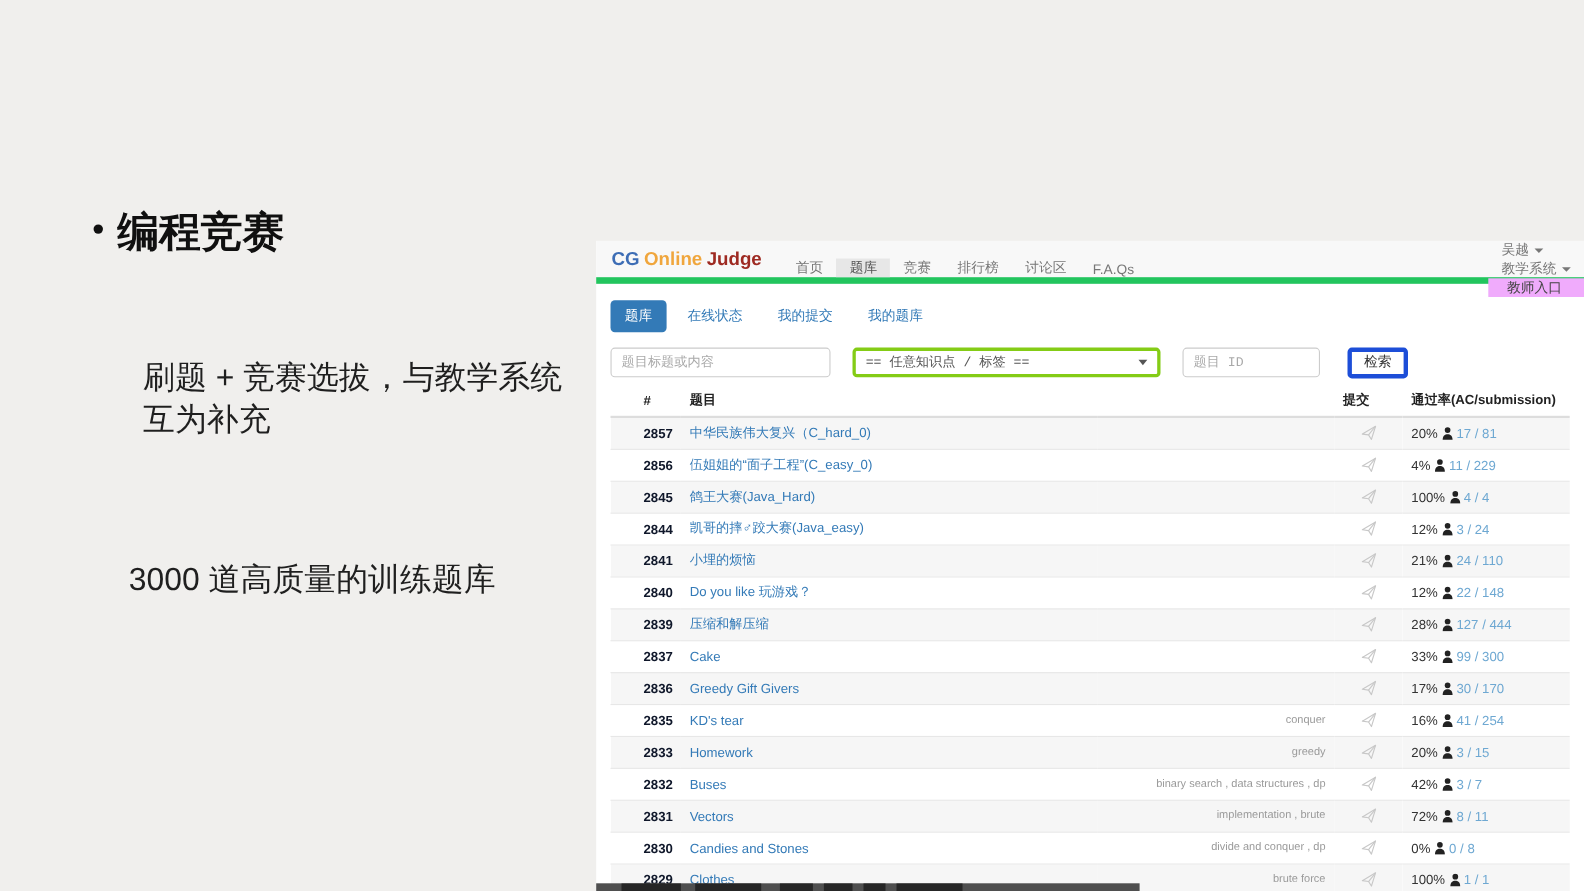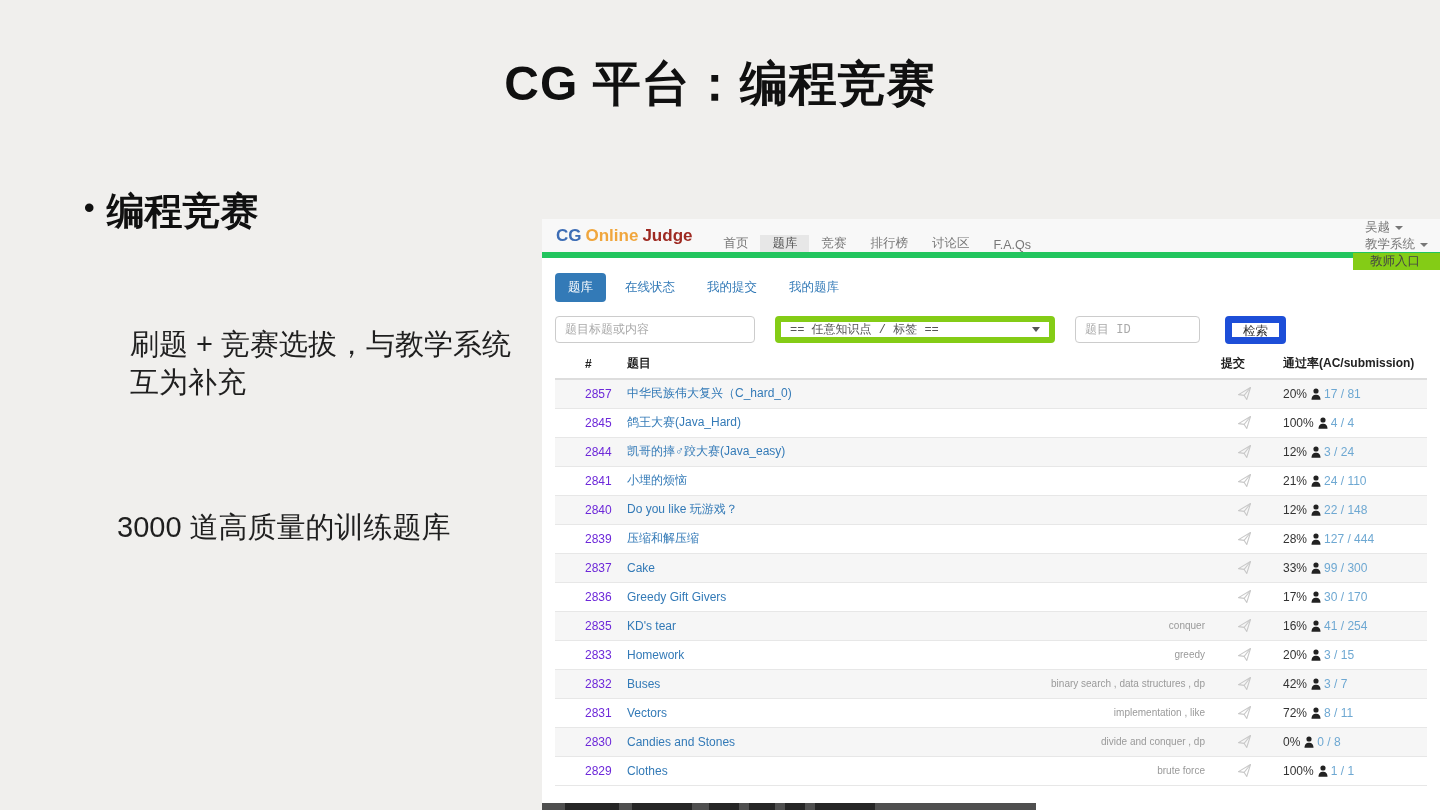--- a/index.html
+++ b/index.html
@@ -26,64 +26,63 @@
     display:flex; align-items:stretch; }
   .brand { display:flex; align-items:center; padding:0 15px 0 14px; font-size:17px; font-weight:bold; white-space:nowrap; }
   .brand span { margin-right:4px; }
   .brand-cg { color:#3d6db5; }
   .brand-online { color:#f0a63d; }
   .brand-judge { color:#9e2a22; }
   .nav-left { display:flex; align-items:flex-end; }
   .nav-item { display:flex; align-items:center; padding:0 12px; color:#777; font-size:12.5px; cursor:pointer; white-space:nowrap; }
   .nav-item.active { background:#e7e7e7; color:#555; }
   .nav-right { margin-left:auto; display:flex; align-items:stretch;flex-direction:column; }
-  .nav-item.teacher { background:#84cc16; color:#444; padding:0 17px; }
+  .nav-item.teacher { background:#f0abfc; color:#444; padding:0 17px; }
   .caret { display:inline-block; width:0; height:0; margin-left:5px;
     border-left:4px solid transparent; border-right:4px solid transparent; border-top:4px solid #777; }
 
   .tabs { display:flex; align-items:center; gap:6px; margin:15px 0 0 13px; font-size:12.5px; }
   .tab { padding:6px 13px; border-radius:4px; color:#337ab7; cursor:pointer; }
   .tab.active { background:#337ab7; color:#fff; }
 
   .search-row { display:flex; align-items:center; margin:14px 13px 0 13px; height:27px;font-family:Liberation Mono, monospace; }
   .search-row input { height:27px; border:1px solid #ccc; border-radius:4px; padding:0 9px;
     font-size:12px; color:#333; background:#fff; font-family:inherit; }
   .search-row input::placeholder { color:#a9a9a9; }
   .kw-input { width:200px; }
-  .tag-select { width:280px; height:27px; margin-left:20px; border:6px solid #84cc16; border-radius:4px;
+  .tag-select { width:280px; height:27px; margin-left:20px; border:3px solid #84cc16; border-radius:4px;
     display:flex; align-items:center; justify-content:space-between; padding:0 9px; color:#555; cursor:pointer; }
   .sel-caret { width:0; height:0; border-left:4px solid transparent; border-right:4px solid transparent;
     border-top:5px solid #555; }
   .id-input { width:125px; margin-left:20px; }
-  .search-btn { height:28px; margin-left:25px; padding:0 11px; border:7px solid #1d4ed8; border-radius:4px;
+  .search-btn { height:28px; margin-left:25px; padding:0 11px; border:4px solid #1d4ed8; border-radius:4px;
     background:#fff; color:#333; font-size:12.5px; cursor:pointer; font-family:inherit; }
 
   table.problems { width:872px; margin:6px 13px 0 13px; border-collapse:collapse; table-layout:fixed; font-size:12px; }
   .problems th { text-align:left; font-weight:bold; color:#222; padding:6px 8px; border-bottom:2px solid #ddd; white-space:nowrap; }
   .problems th.h-id { padding-left:30px; }
   .problems td { height:29px; padding:0 8px; border-bottom:1px solid #e7e7e7; vertical-align:middle; white-space:nowrap; overflow:hidden; }
   .problems tbody tr:nth-child(odd) { background:#f6f6f6; }
-  .c-id { padding-left:30px !important; color:#6d28d9; }
+  .c-id { padding-left:30px !important; color:#0f172a;font-weight:bold; }
   .c-title a { color:#337ab7; text-decoration:none; cursor:pointer; }
   .c-tags { text-align:right; color:#9a9a9a; font-size:10px; }
   .c-plane { text-align:center; }
   .plane-icon { cursor:pointer; display:inline-block; vertical-align:middle; }
   .c-stats .pct { color:#333; }
   .person-icon { display:inline-block; vertical-align:-2px; margin:0 3px 0 4px; }
   .c-stats .ratio { color:#6ea8d2; cursor:pointer; }
 
   .bottom-strip { position:absolute; left:0; bottom:0; width:494px; height:7px; background:#4f4f4f; overflow:hidden; }
   .bottom-strip .seg { position:absolute; top:0; height:7px; background:#262626; }
 </style>
 </head>
 <body>
 
 <div class="slide">
 
-  <h1 class="slide-title">CG 平台：编程竞赛</h1>
 
   <div class="bullet-line">
     <span class="bullet-dot">•</span><span>编程竞赛</span>
   </div>
 
   <p class="para para1">刷题 + 竞赛选拔，与教学系统互为补充</p>
   <p class="para para2">3000 道高质量的训练题库</p>
 
   <div class="screenshot">
 
@@ -172,20 +171,37 @@
       </svg>
     </td>
     <td class="c-stats">
       <span class="pct">20%</span><svg class="person-icon" width="10" height="12" viewBox="0 0 12 14" fill="#222">
                 <circle cx="6" cy="3.4" r="3.1"></circle>
                 <path d="M0.6 14 C0.6 9.4 3.1 7.8 6 7.8 C8.9 7.8 11.4 9.4 11.4 14 Z"></path>
               </svg><span class="ratio">17 / 81</span>
     </td>
   </tr>
           <tr>
+    <td class="c-id">2856</td>
+    <td class="c-title"><a>伍姐姐的“面子工程”(C_easy_0)</a></td>
+    <td class="c-tags"></td>
+    <td class="c-plane">
+      <svg class="plane-icon" width="15" height="15" viewBox="0 0 20 20" fill="none" stroke="#c8c8c8" stroke-width="1.4" stroke-linejoin="round">
+        <path d="M2 11.5 L18 2 L13 18 L9.5 12.5 Z"></path>
+        <path d="M9.5 12.5 L18 2"></path>
+      </svg>
+    </td>
+    <td class="c-stats">
+      <span class="pct">4%</span><svg class="person-icon" width="10" height="12" viewBox="0 0 12 14" fill="#222">
+                <circle cx="6" cy="3.4" r="3.1"></circle>
+                <path d="M0.6 14 C0.6 9.4 3.1 7.8 6 7.8 C8.9 7.8 11.4 9.4 11.4 14 Z"></path>
+              </svg><span class="ratio">11 / 229</span>
+    </td>
+  </tr>
+          <tr>
     <td class="c-id">2845</td>
     <td class="c-title"><a>鸽王大赛(Java_Hard)</a></td>
     <td class="c-tags"></td>
     <td class="c-plane">
       <svg class="plane-icon" width="15" height="15" viewBox="0 0 20 20" fill="none" stroke="#c8c8c8" stroke-width="1.4" stroke-linejoin="round">
         <path d="M2 11.5 L18 2 L13 18 L9.5 12.5 Z"></path>
         <path d="M9.5 12.5 L18 2"></path>
       </svg>
     </td>
     <td class="c-stats">
@@ -344,21 +360,21 @@
     <td class="c-stats">
       <span class="pct">42%</span><svg class="person-icon" width="10" height="12" viewBox="0 0 12 14" fill="#222">
                 <circle cx="6" cy="3.4" r="3.1"></circle>
                 <path d="M0.6 14 C0.6 9.4 3.1 7.8 6 7.8 C8.9 7.8 11.4 9.4 11.4 14 Z"></path>
               </svg><span class="ratio">3 / 7</span>
     </td>
   </tr>
           <tr>
     <td class="c-id">2831</td>
     <td class="c-title"><a>Vectors</a></td>
-    <td class="c-tags">implementation , like</td>
+    <td class="c-tags">implementation , brute</td>
     <td class="c-plane">
       <svg class="plane-icon" width="15" height="15" viewBox="0 0 20 20" fill="none" stroke="#c8c8c8" stroke-width="1.4" stroke-linejoin="round">
         <path d="M2 11.5 L18 2 L13 18 L9.5 12.5 Z"></path>
         <path d="M9.5 12.5 L18 2"></path>
       </svg>
     </td>
     <td class="c-stats">
       <span class="pct">72%</span><svg class="person-icon" width="10" height="12" viewBox="0 0 12 14" fill="#222">
                 <circle cx="6" cy="3.4" r="3.1"></circle>
                 <path d="M0.6 14 C0.6 9.4 3.1 7.8 6 7.8 C8.9 7.8 11.4 9.4 11.4 14 Z"></path>

